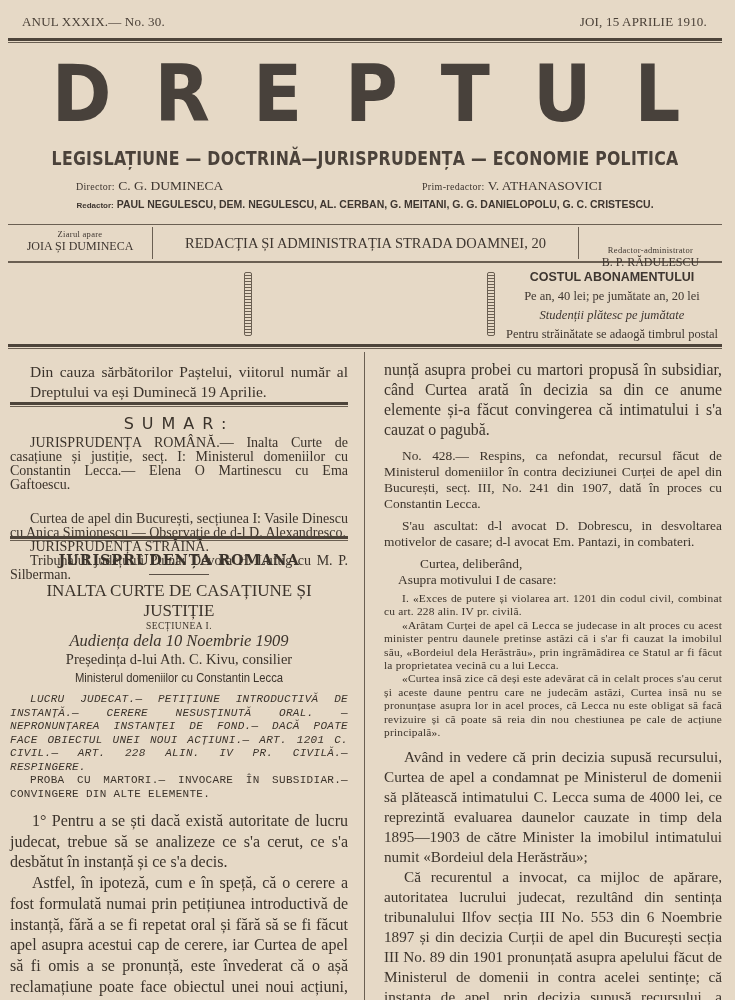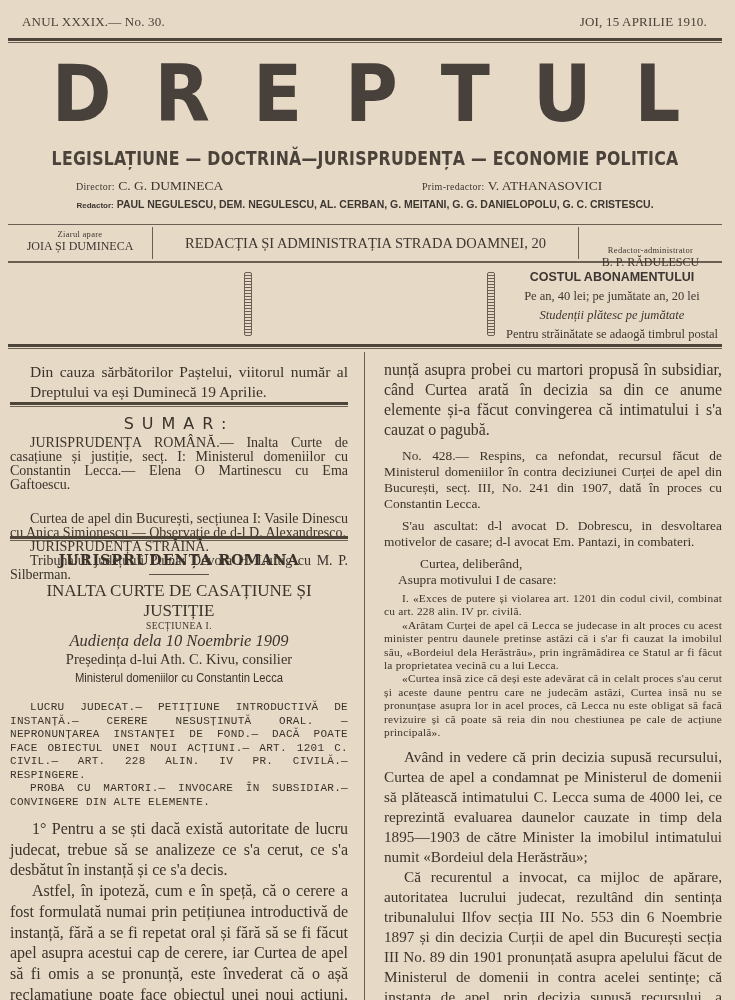--- a/index.html
+++ b/index.html
@@ -120,21 +120,21 @@
 <div class="bar" style="left:10px; top:536px; width:338px;"></div>
 
 <div class="col" style="left:10px; top:551px; width:338px;">
   <div class="section-title">JURISPRUDENȚA ROMANA</div>
   <div class="shortline"></div>
   <div class="court">INALTA CURTE DE CASAȚIUNE ȘI JUSTIȚIE</div>
   <div class="small">SECȚIUNEA I.</div>
   <div class="italic-center">Audiența dela 10 Noembrie 1909</div>
   <div class="center13">Președința d-lui Ath. C. Kivu, consilier</div>
   <div class="center12" style="margin-top:3px;">Ministerul domeniilor cu Constantin Lecca</div>
-  <p class="keywords indent" style="margin-top:16px;">Lucru judecat.— Petițiune introductivă de instanță.— Cerere nesusținută oral. — Nepronunțarea instanței de fond.— Dacă poate face obiectul unei noui acțiuni.— Art. 1201 C. civil.— Art. 228 alin. IV pr. civilă.— Respingere.</p>
+  <p class="keywords indent" style="margin-top:8px;font-style:italic;">Lucru judecat.— Petițiune introductivă de instanță.— Cerere nesusținută oral. — Nepronunțarea instanței de fond.— Dacă poate face obiectul unei noui acțiuni.— Art. 1201 C. civil.— Art. 228 alin. IV pr. civilă.— Respingere.</p>
   <p class="keywords indent">Proba cu martori.— Invocare în subsidiar.— Convingere din alte elemente.</p>
   <p class="body" style="margin-top:10px;">1° Pentru a se ști dacă există autoritate de lucru judecat, trebue să se analizeze ce s'a cerut, ce s'a desbătut în instanță și ce s'a decis.</p>
   <p class="body">Astfel, în ipoteză, cum e în speță, că o cerere a fost formulată numai prin petițiunea introductivă de instanță, fără a se fi repetat oral și fără să se fi făcut apel asupra acestui cap de cerere, iar Curtea de apel să fi omis a se pronunță, este învederat că o așă reclamațiune poate face obiectul unei noui acțiuni, pentrucă nu există o hotărîre care să se fi ocupat de această cerere și care să se poată opune ca lucru judecat.</p>
 
 </div>
 
 <div class="col" style="left:384px; top:360px; width:338px;">
   <p class="rbody">nunță asupra probei cu martori propusă în subsidiar, când Curtea arată în decizia sa din ce anume elemente și-a făcut convingerea că intimatului i s'a cauzat o pagubă.</p>
   <p class="rsmall" style="margin-top:8px;">No. 428.— Respins, ca nefondat, recursul făcut de Ministerul domeniilor în contra deciziunei Curței de apel din București, secț. III, No. 241 din 1907, dată în proces cu Constantin Lecca.</p>
   <p class="rsmall" style="margin-top:6px;">S'au ascultat: d-l avocat D. Dobrescu, in desvoltarea motivelor de casare; d-l avocat Em. Pantazi, in combateri.</p>

